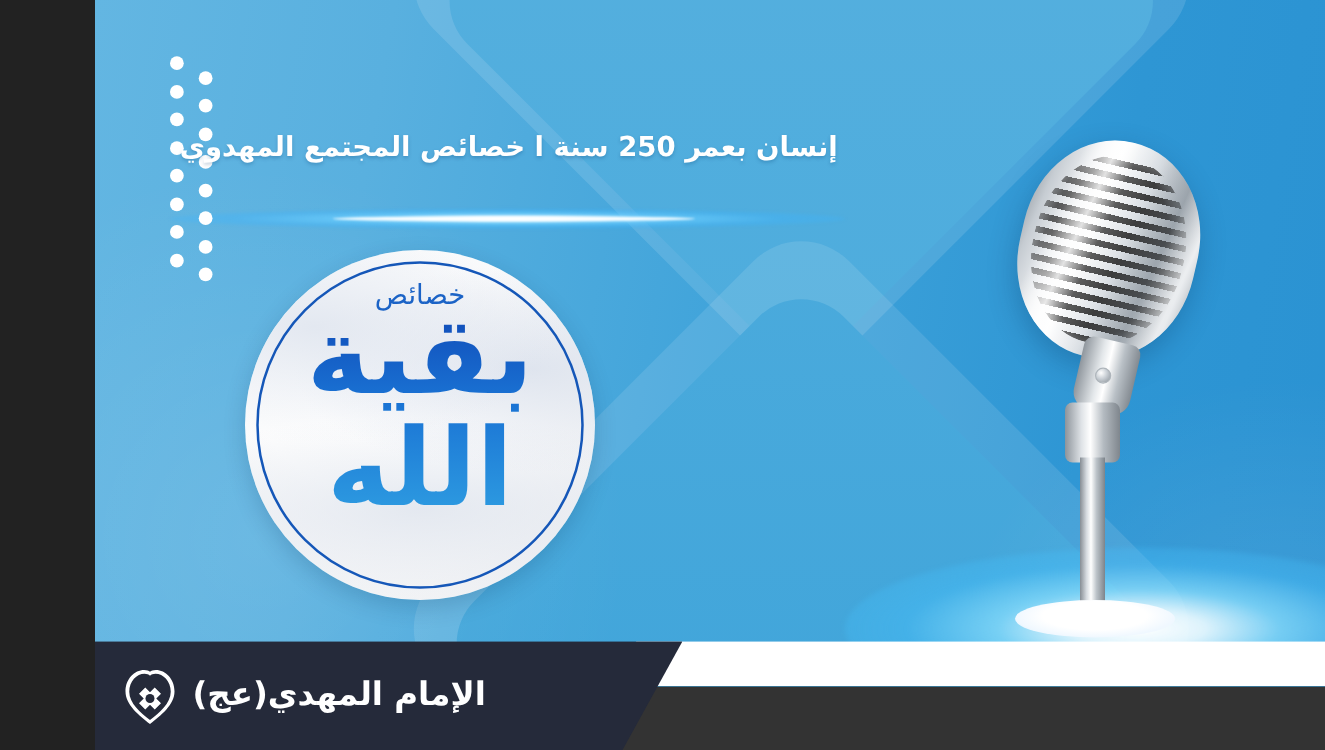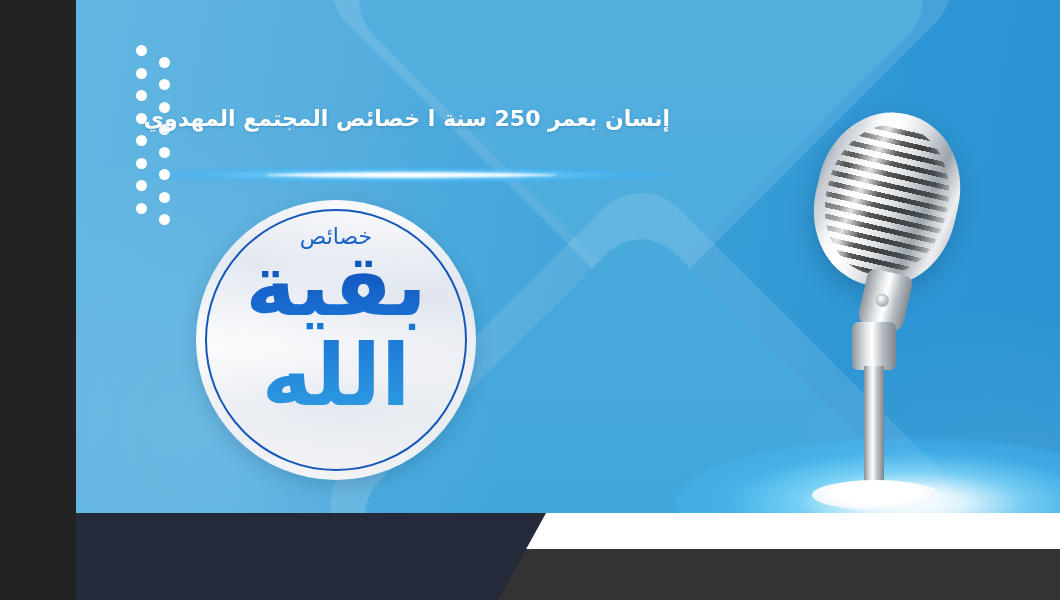--- a/index.html
+++ b/index.html
@@ -396,14 +396,23 @@
     <div class="mic-knob"></div>
     <div class="mic-collar"></div>
     <div class="mic-pole"></div>
     <div class="mic-base"></div>
   </div>
 
   <div class="bar-white"></div>
   <div class="bar-gray"></div>
   <div class="bar-navy"></div>
 
+  <div class="brand">
+    <span class="brand-text">الإمام المهدي(عج)</span>
+    <svg class="brand-mark" viewBox="0 0 44 48" aria-hidden="true">
+      <path d="M22 47.2 C13.5 40.5 2.4 32.0 2.4 21.2 C2.4 11.2 9.6 4.0 17.3 4.0 C19.5 4.0 21.0 4.6 22 5.4 C23.0 4.6 24.5 4.0 26.7 4.0 C34.4 4.0 41.6 11.2 41.6 21.2 C41.6 32.0 30.5 40.5 22 47.2 Z" fill="#ffffff"></path>
+      <path d="M22 44.0 C14.6 38.1 5.4 30.8 5.4 21.4 C5.4 12.9 11.4 7.0 17.6 7.0 C19.5 7.0 20.9 7.6 22 8.5 C23.1 7.6 24.5 7.0 26.4 7.0 C32.6 7.0 38.6 12.9 38.6 21.4 C38.6 30.8 29.4 38.1 22 44.0 Z" fill="#252a3a"></path>
+      <path d="M13.2 23.0 L18.2 18.0 L22.0 21.8 L25.8 18.0 L30.8 23.0 L27.0 26.8 L30.8 30.6 L25.8 35.6 L22.0 31.8 L18.2 35.6 L13.2 30.6 L17.0 26.8 Z" fill="#ffffff"></path>
+      <circle cx="22" cy="26.8" r="3.6" fill="#252a3a"></circle>
+    </svg>
+  </div>
 
 </div>
 
 </body></html>

